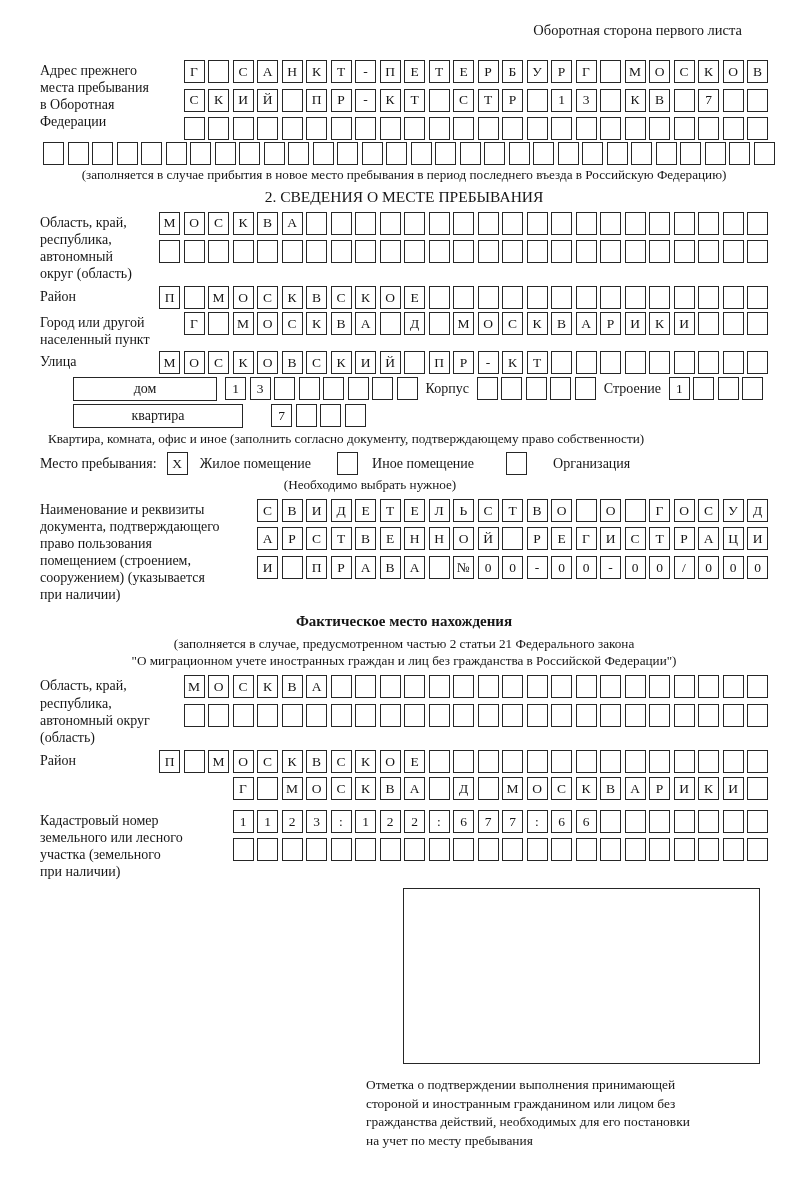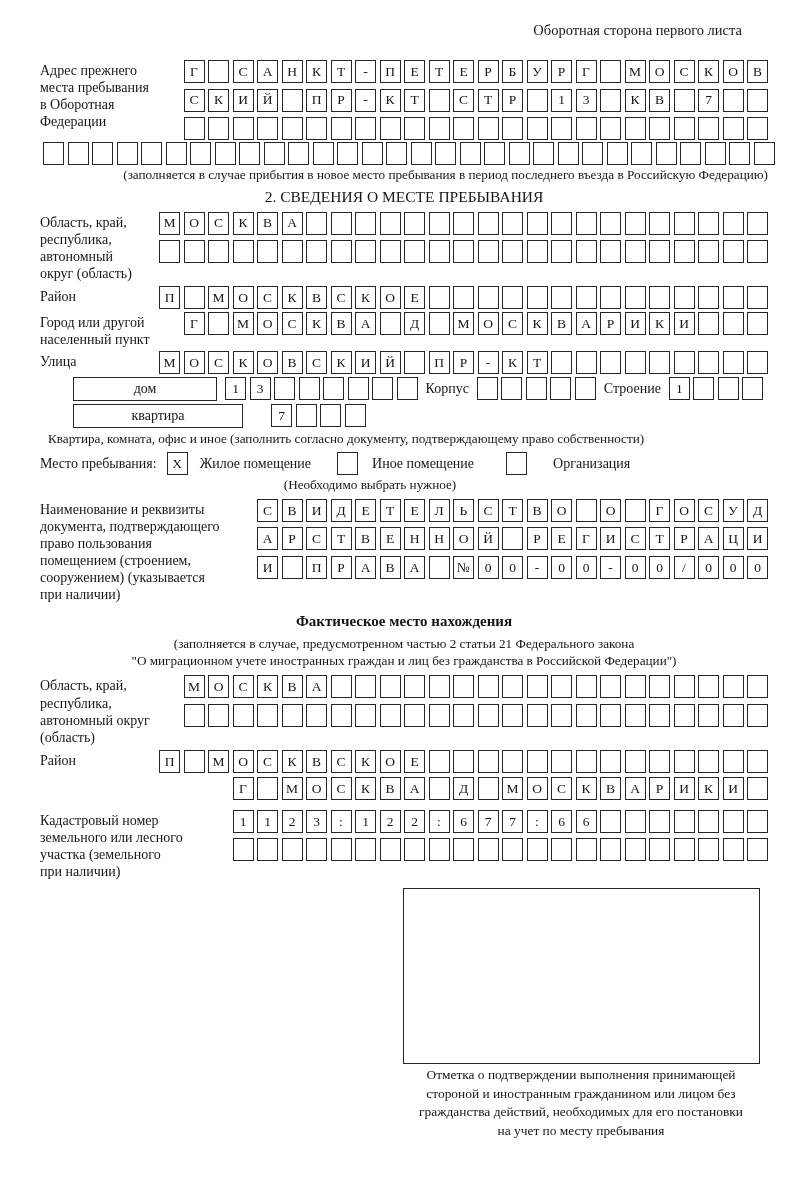--- a/index.html
+++ b/index.html
@@ -13,21 +13,21 @@
   .cellrow{display:flex;gap:3.5px;flex:0 0 auto}
   .cell{width:21px;height:23px;border:1.6px solid #262626;flex:0 0 auto;
         display:flex;align-items:center;justify-content:center;
         font-size:13.5px;line-height:1;background:#fff}
 
   .field{display:flex;align-items:flex-start;margin-bottom:3px}
   .label{font-size:14px;line-height:1.22;padding-top:2px}
   .rows{margin-left:auto;display:flex;flex-direction:column;gap:5.5px}
 
   .note{font-size:13.2px;line-height:1.25}
-  .note.center{text-align:right}
+  .note.center{text-align:center}
 
   .sec-header{text-align:center;font-weight:normal;font-size:15.5px;margin:4px 0 6px 0}
   .sub-header{text-align:center;font-weight:bold;font-size:15px;margin:10px 0 6px 0}
 
   .inline-row{display:flex;align-items:center;margin-bottom:3px}
   .labelbox{border:1.7px solid #262626;height:24px;display:flex;align-items:center;
             justify-content:center;font-size:14px;flex:0 0 auto}
   .gap8{width:8px;flex:0 0 auto}.gap28{width:28px;flex:0 0 auto}
   .mid-label{font-size:14px;margin:0 8px;flex:0 0 auto}
 
@@ -35,22 +35,22 @@
   .checkbox{width:21px;height:23px;border:1.7px solid #262626;display:flex;
             align-items:center;justify-content:center;font-size:13.5px;flex:0 0 auto}
 
   .choose-note{text-align:center;width:360px;margin-left:150px;margin-bottom:5px}
 
   .doc-group{margin-bottom:8px}
   .fact-note{text-align:center}
 
   .stamp-wrap{margin-left:363px;margin-top:8px}
   .stamp-box{width:357px;height:176px;border:1.8px solid #262626;background:#fff}
-  .stamp-caption{width:430px;margin-left:326px;text-align:center;font-size:13.4px;
-                 line-height:1.38;margin-top:2px}
+  .stamp-caption{width:430px;margin-left:326px;text-align:left;font-size:13.4px;
+                 line-height:1.38;margin-top:12px}
   .mb2{margin-bottom:2px}.mb4{margin-bottom:4px}.mb6{margin-bottom:6px}
 </style>
 </head>
 <body>
 
 <div class="page">
 
   <div class="side-title">Оборотная сторона первого листа</div>
 
   <div class="field mb2">

